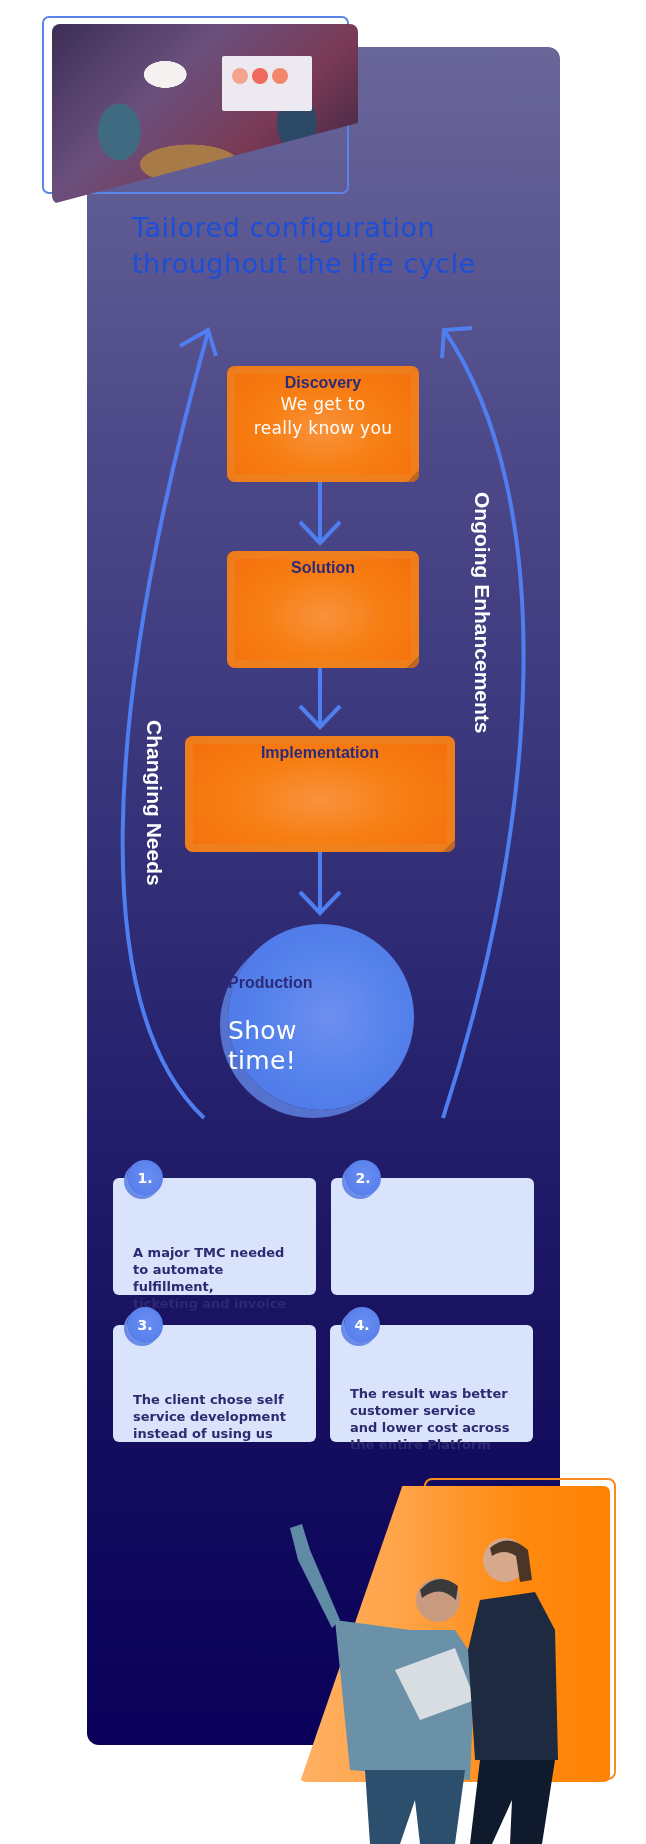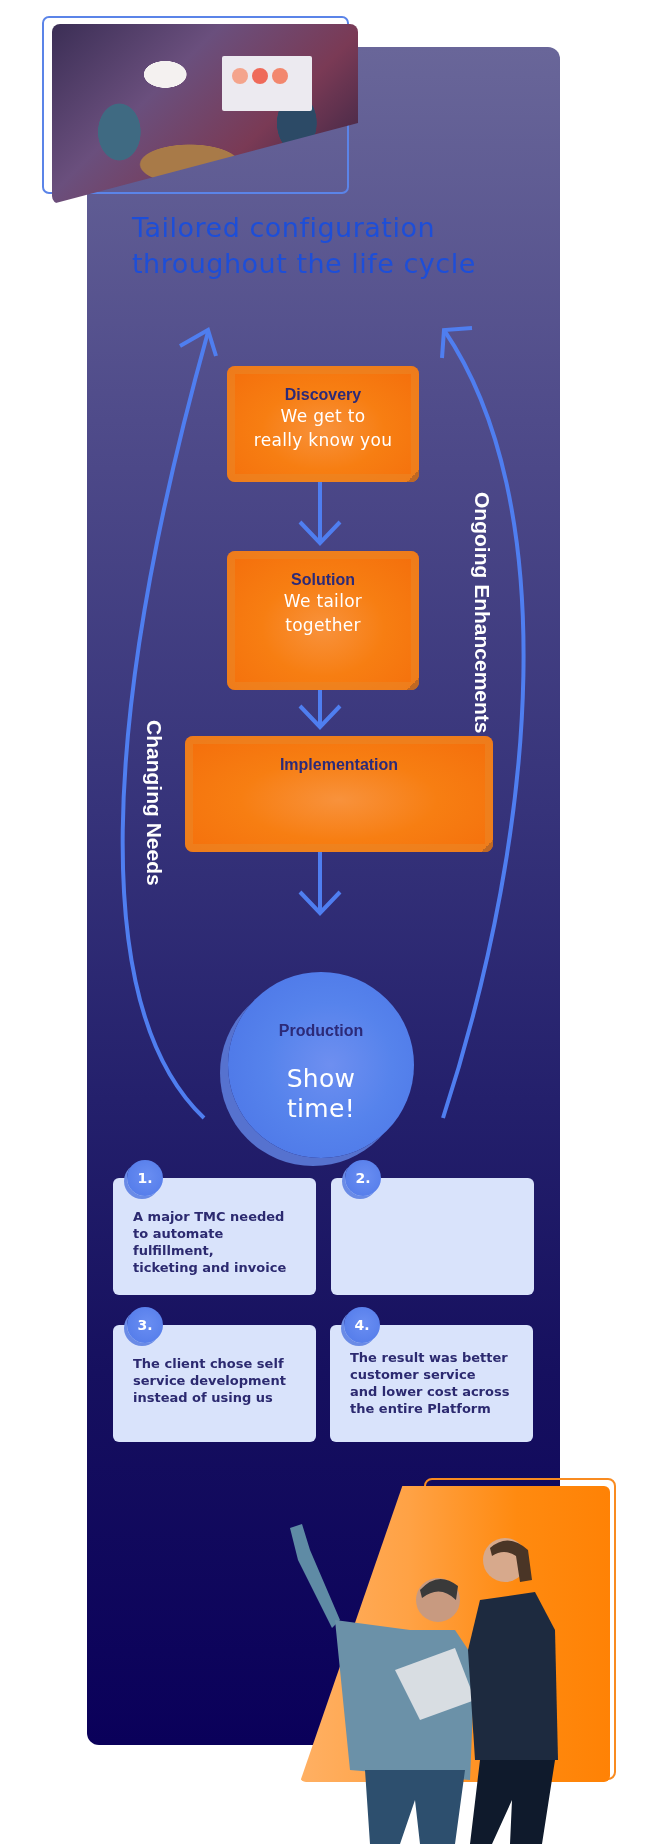--- a/index.html
+++ b/index.html
@@ -46,41 +46,40 @@
     box-shadow: inset 0 0 0 8px rgba(233,135,40,0.55);
     text-align: center;
   }
   .stage::after {
     content: ""; position: absolute; right: 0; bottom: 0; width: 12px; height: 12px;
     background: linear-gradient(135deg, transparent 50%, rgba(160,90,40,0.6) 50%);
     border-bottom-right-radius: 8px;
   }
   .stage-title {
     display: block; color: #2c2a78; font-family: "Liberation Sans", sans-serif; font-weight: bold;
-    font-size: 16px; margin-top: 20px;
+    font-size: 16px; margin-top: 8px;
   }
   .stage-desc {
     display: block; color: #ffffff; font-family: "DejaVu Sans", sans-serif; font-size: 17px;
     line-height: 24px; white-space: pre-line; letter-spacing: 0.3px;
   }
   .production {
-    position: absolute; left: 228px; top: 972px; width: 186px; height: 186px; border-radius: 50%;
+    position: absolute; left: 228px; top: 924px; width: 186px; height: 186px; border-radius: 50%;
     background: radial-gradient(circle at 55% 50%, #6e8ff0 0%, #5683ec 45%, #4a73e6 100%);
     box-shadow: -8px 8px 0 0 #5672cf;
-    text-align: center;
   }
   .production .stage-title { margin-top: 50px; }
   .production .stage-desc { font-size: 25px; line-height: 30px; margin-top: 24px; }
   .step-card {
     position: absolute; width: 203px; height: 117px; border-radius: 6px;
     background: #d9e3fb; box-sizing: border-box; padding: 30px 18px 0 20px;
   }
   .step-text {
     color: #2c2a70; font-family: "DejaVu Sans", sans-serif; font-size: 13px; line-height: 17px;
-    white-space: pre-line; font-weight: 600;
+    white-space: pre-line; font-weight: 600; margin-top: 36px;
   }
   .step-badge {
     position: absolute; left: 14px; top: -18px; width: 36px; height: 36px; border-radius: 50%;
     background: radial-gradient(circle at 55% 45%, #6a8ef2 0%, #4f78e8 100%);
     box-shadow: -3px 3px 0 0 #6a8be6;
     color: #ffffff; font-family: "DejaVu Sans", sans-serif; font-size: 14px; font-weight: bold;
     line-height: 36px; text-align: center;
   }
   .orange-outline {
     position: absolute; left: 424px; top: 1478px; width: 192px; height: 302px;
@@ -125,27 +124,25 @@
 
 <div class="side-label" style="left:142px;top:720px;">Changing Needs</div>
 <div class="side-label" style="left:470px;top:492px;">Ongoing Enhancements</div>
 
 <div class="stage" style="left:227px;top:366px;width:192px;height:116px;">
   <span class="stage-title">Discovery</span>
   <span class="stage-desc">We get to
 really know you</span>
 </div>
 
-<div class="stage" style="left:227px;top:551px;width:192px;height:139px;">
+<div class="stage" style="left:227px;top:551px;width:192px;height:117px;">
   <span class="stage-title">Solution</span>
-  <span class="stage-desc">We tailor
-together</span>
 </div>
 
-<div class="stage" style="left:185px;top:736px;width:308px;height:116px;text-align:center;">
+<div class="stage" style="left:185px;top:736px;width:270px;height:116px;text-align:center;">
   <span class="stage-title">Implementation</span>
 </div>
 
 <div class="production">
   <span class="stage-title">Production</span>
   <span class="stage-desc">Show
 time!</span>
 </div>
 
 <div class="step-card" style="left:113px;top:1178px;">

